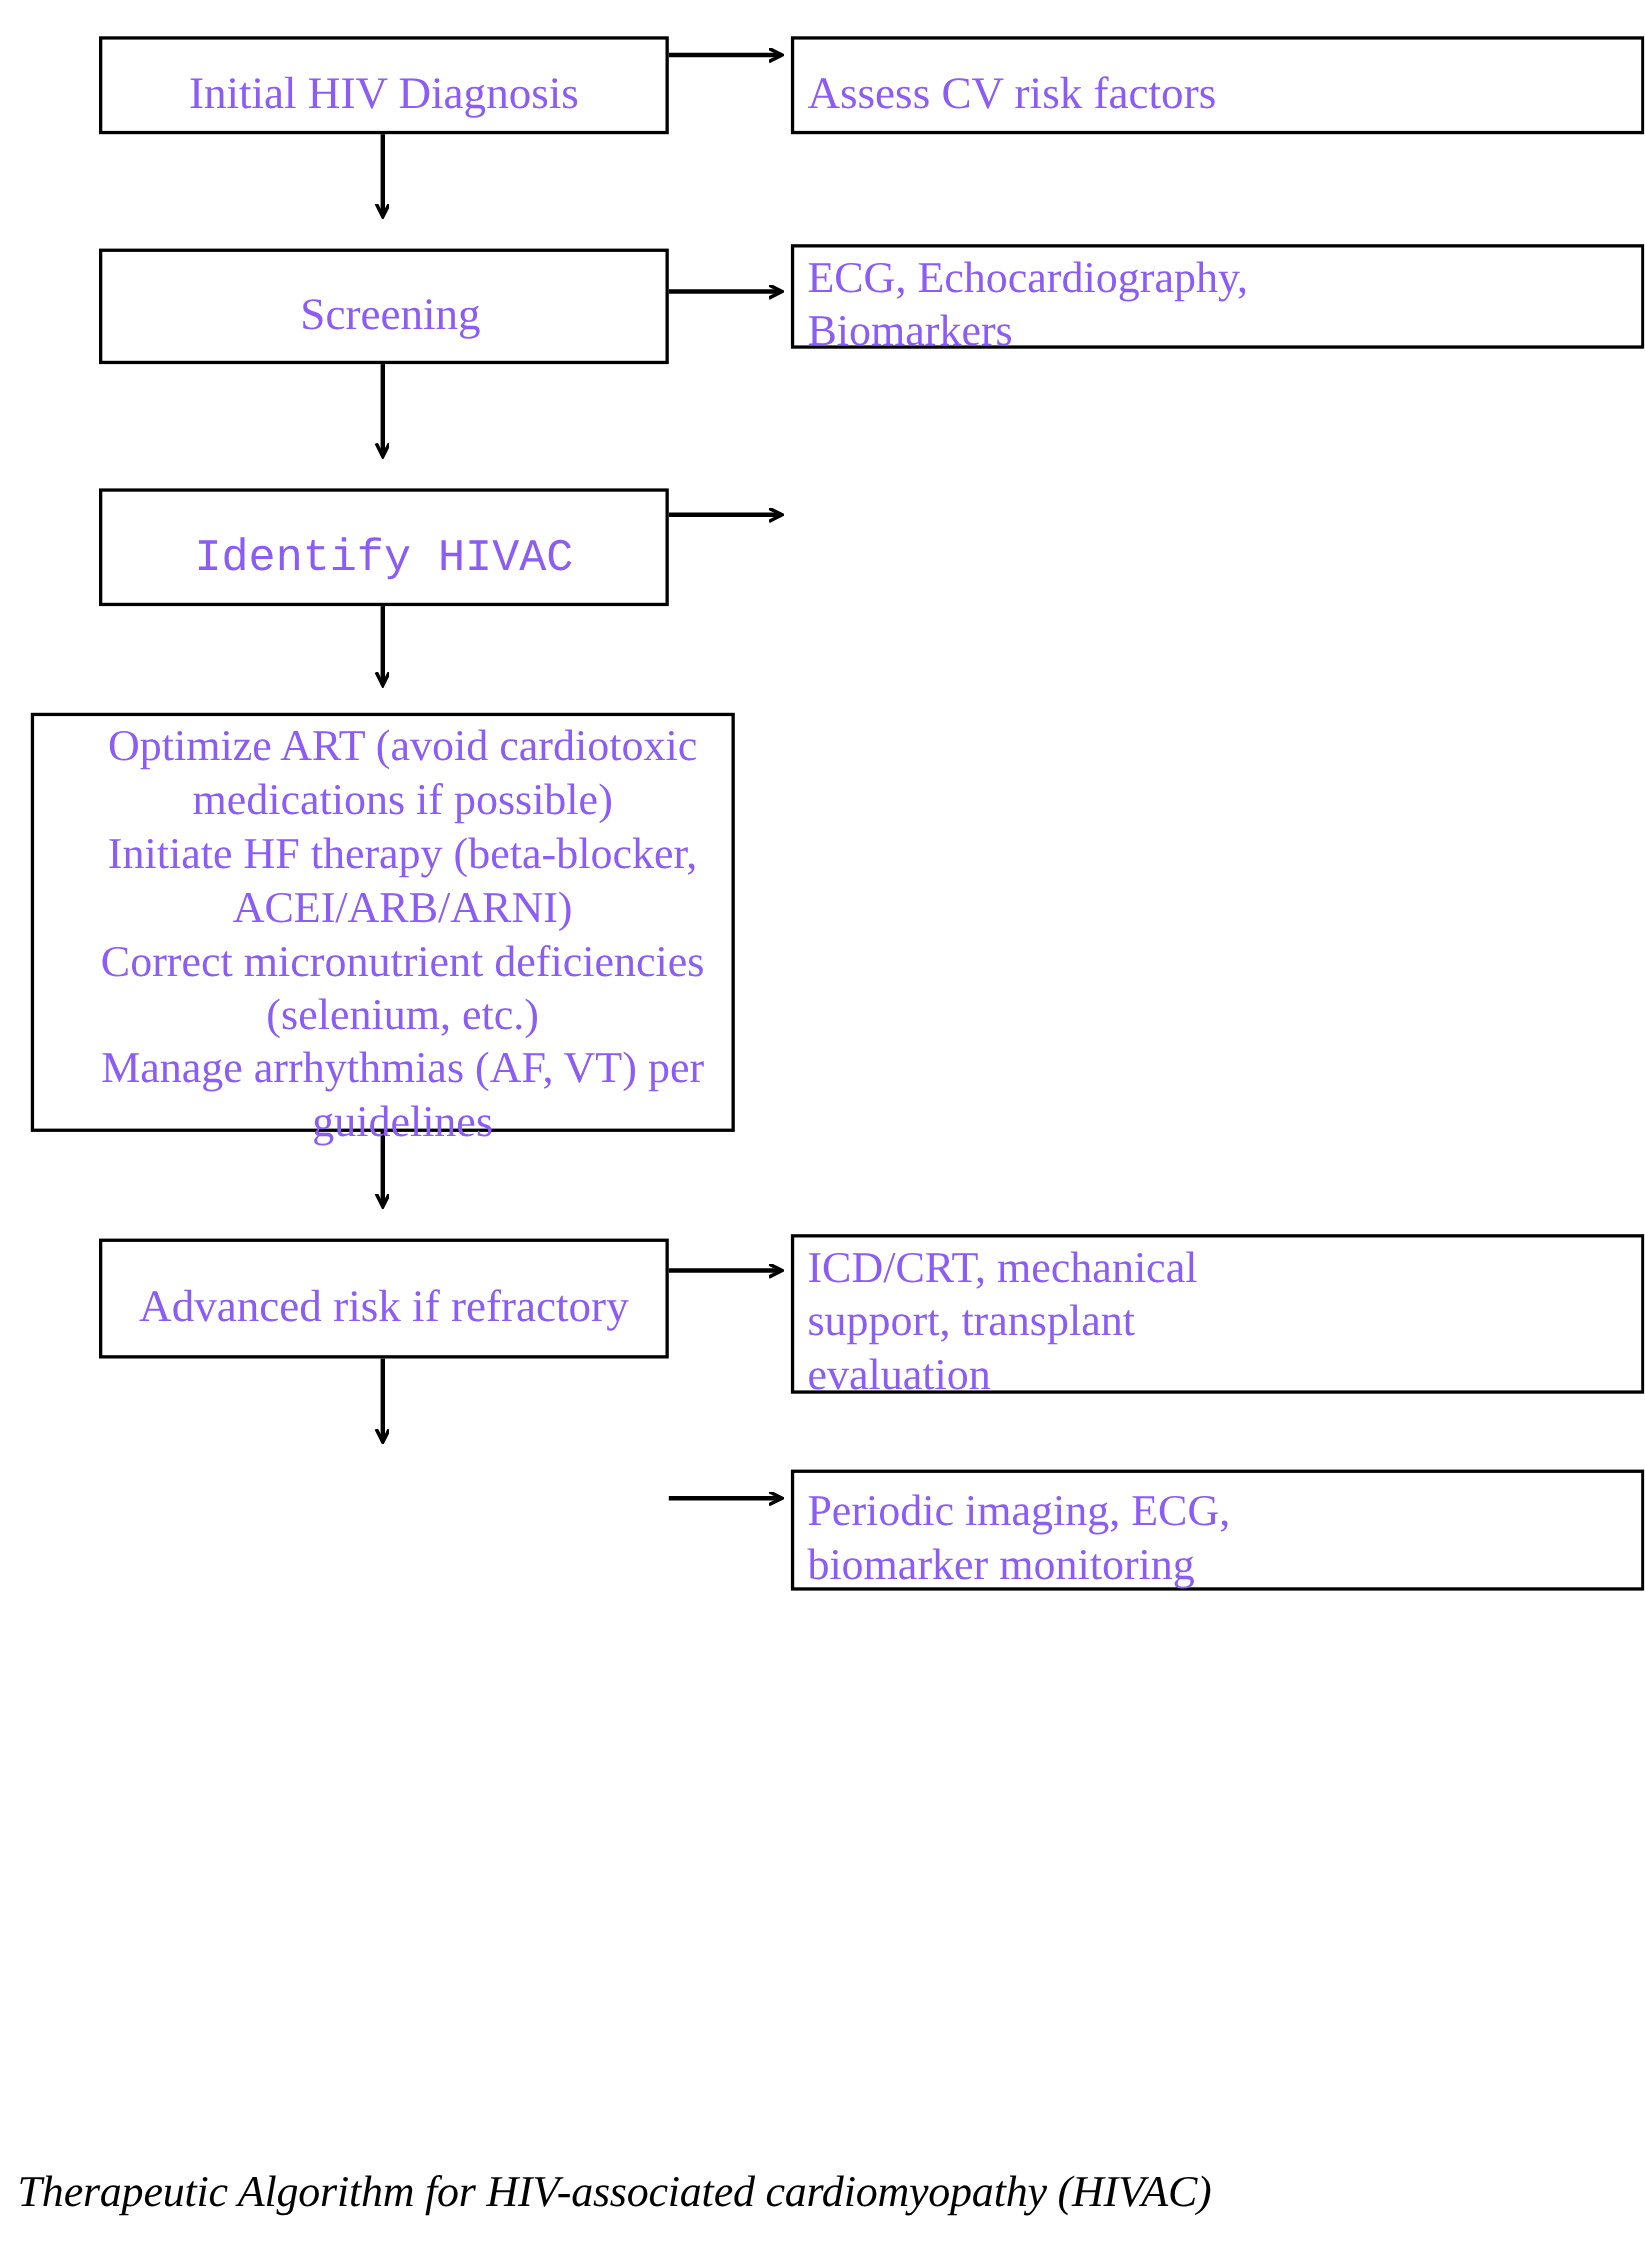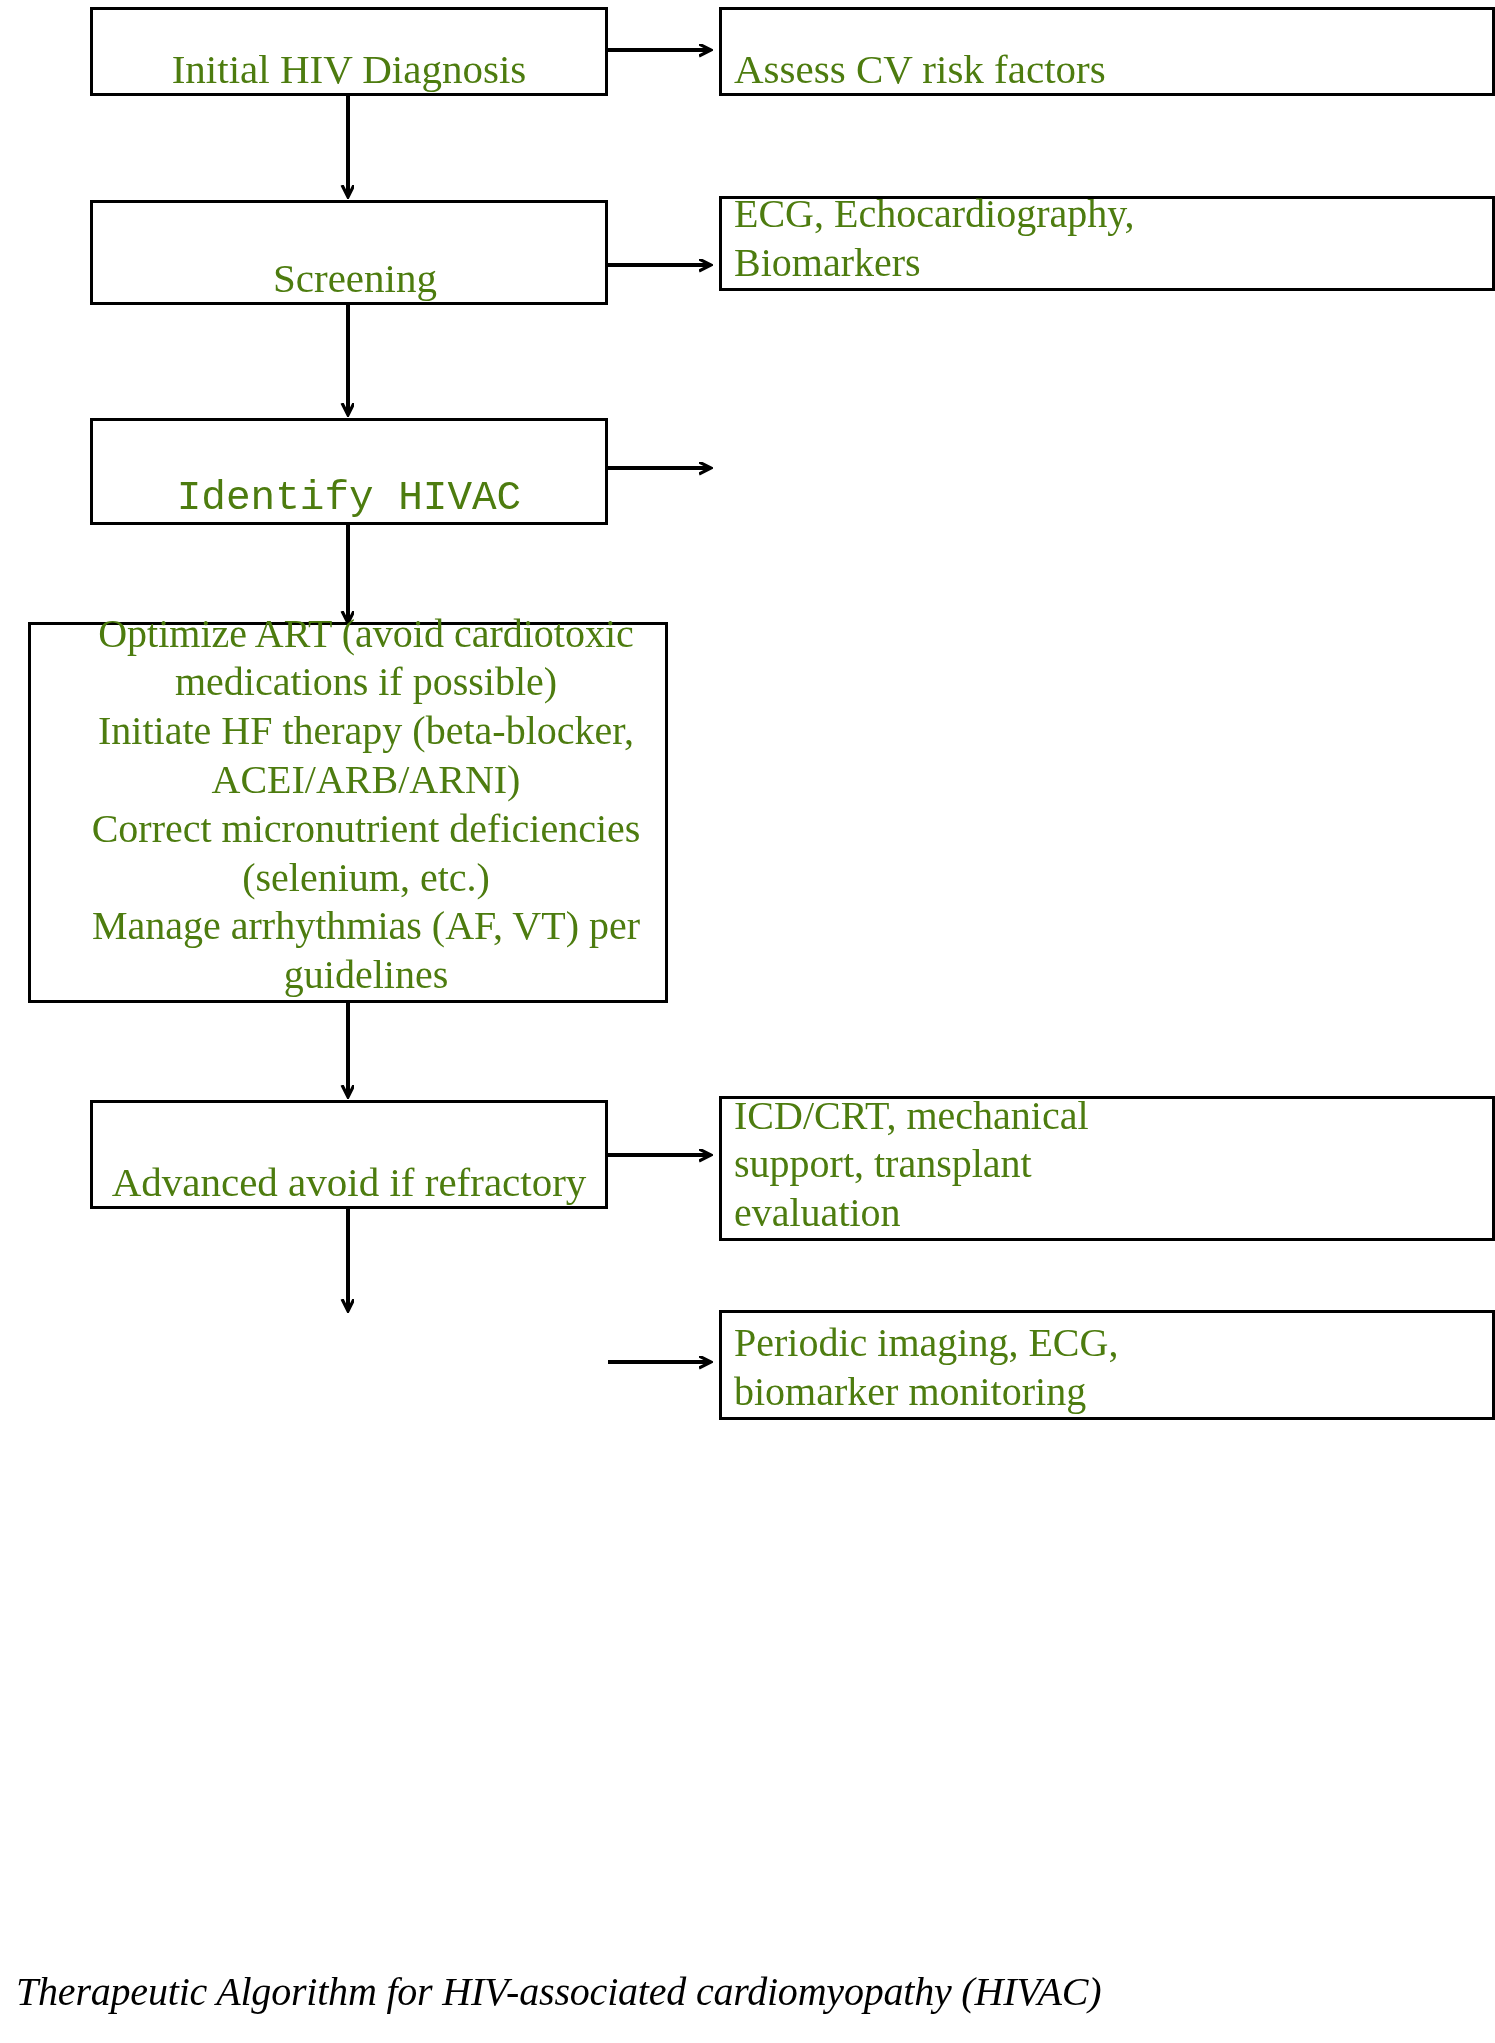--- a/index.html
+++ b/index.html
@@ -17,26 +17,27 @@
     height: 2043px;
     background: #ffffff;
     overflow: hidden;
   }
   .node {
     position: absolute;
     box-sizing: border-box;
     border: 3px solid #000000;
     background: #ffffff;
     display: flex;
-    align-items: flex-end;
+    align-items: center;
     justify-content: center;
     font-size: 41px;
     line-height: 1.18;
-    color: #4d7c0f;
+    color: #8b5cf6;
     white-space: pre-line;
+    margin-top: 26px;
   }
   .node.center-align {
     text-align: center;
     justify-content: center;
   }
   .node.left-align {
     text-align: left;
     justify-content: flex-start;
   }
   .node .node-text {
@@ -149,21 +150,21 @@
 medications if possible)
 Initiate HF therapy (beta-blocker,
 ACEI/ARB/ARNI)
 Correct micronutrient deficiencies
 (selenium, etc.)
 Manage arrhythmias (AF, VT) per
 guidelines</span>
   </div>
 
   <div class="node center-align pad-top-sm" style="left:90px; top:1100px; width:518px; height:109px;">
-    <span class="node-text">Advanced avoid if refractory</span>
+    <span class="node-text">Advanced risk if refractory</span>
   </div>
 
   <div class="node left-align multiline pad-top-sm pad-left" style="left:719px; top:1096px; width:776px; height:145px;">
     <span class="node-text"> ICD/CRT, mechanical
 support, transplant
 evaluation</span>
   </div>
 
 
   <div class="node left-align multiline pad-top-sm pad-left" style="left:719px; top:1310px; width:776px; height:110px;">

